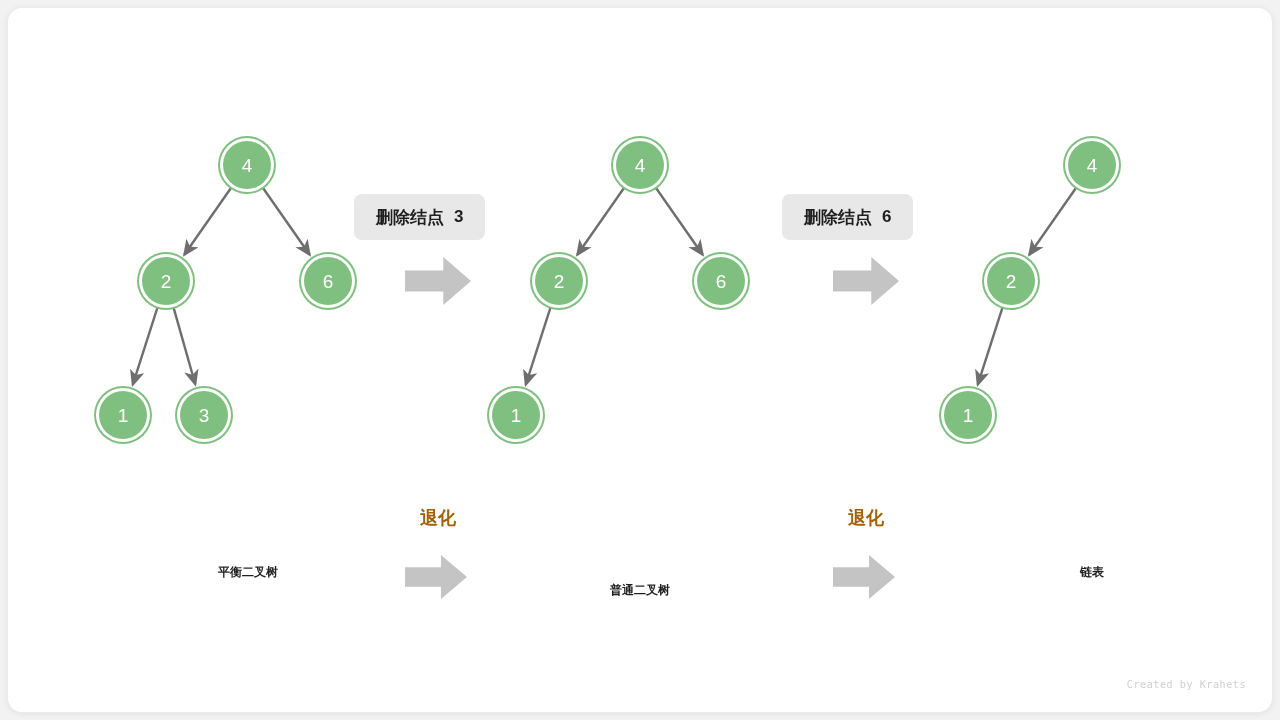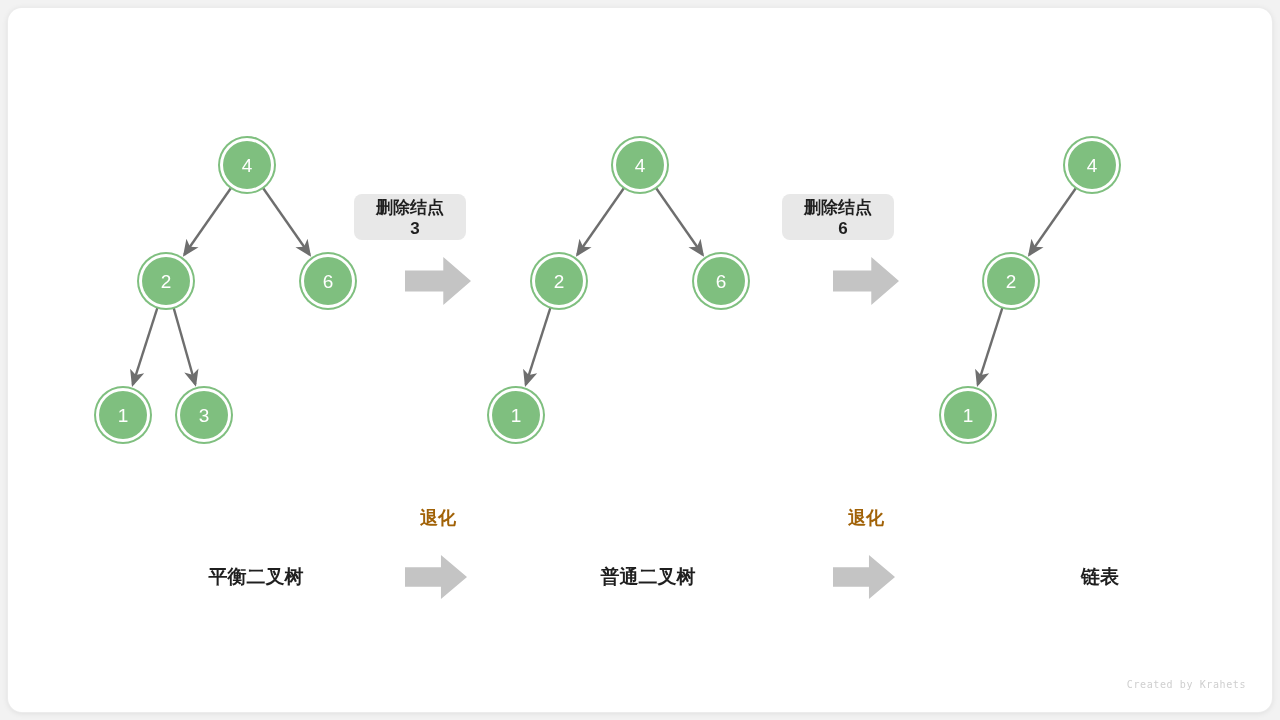--- a/index.html
+++ b/index.html
@@ -65,21 +65,20 @@
     color: #1f1f1f;
     font-size: 17px;
     font-weight: bold;
     display: flex;
     align-items: center;
     justify-content: center;
     height: 46px;
     padding: 0 22px;
     white-space: nowrap;
     box-sizing: border-box;
-    flex-direction: column;
   }
   .pill .num { margin-left: 10px; }
 
   
   .block-arrow {
     position: absolute;
     background: #c4c4c4;
   }
   .block-arrow.big {
     width: 66px;
@@ -89,26 +88,25 @@
   .block-arrow.small {
     width: 62px;
     height: 44px;
     clip-path: polygon(0% 28%, 58% 28%, 58% 0%, 100% 50%, 58% 100%, 58% 72%, 0% 72%);
   }
 
   
   .caption {
     position: absolute;
     color: #1f1f1f;
-    font-size: 19px;
+    font-size: 12px;
     font-weight: bold;
     white-space: nowrap;
     text-align: center;
     transform: translateX(-50%);
-    margin-left: 8px;
   }
   .degrade-label {
     position: absolute;
     color: #a16207;
     font-size: 18px;
     font-weight: bold;
     white-space: nowrap;
     transform: translateX(-50%);
   }
 
@@ -174,18 +172,18 @@
     <div class="block-arrow big" style="left:397px; top:249px;"></div>
     <div class="block-arrow big" style="left:825px; top:249px;"></div>
 
     <div class="degrade-label" style="left:430px; top:498px;">退化</div>
     <div class="degrade-label" style="left:858px; top:498px;">退化</div>
 
     <div class="block-arrow small" style="left:397px; top:547px;"></div>
     <div class="block-arrow small" style="left:825px; top:547px;"></div>
 
     <div class="caption" style="left:240px; top:556px;">平衡二叉树</div>
-    <div class="caption" style="left:632px; top:556px;font-family:Liberation Serif, serif;">普通二叉树</div>
+    <div class="caption" style="left:632px; top:574px;font-family:Liberation Serif, serif;">普通二叉树</div>
     <div class="caption" style="left:1084px; top:556px;font-family:Liberation Serif, serif;">链表</div>
 
     <div class="watermark">Created by Krahets</div>
   </div>
 </div>
 
 </body></html>

